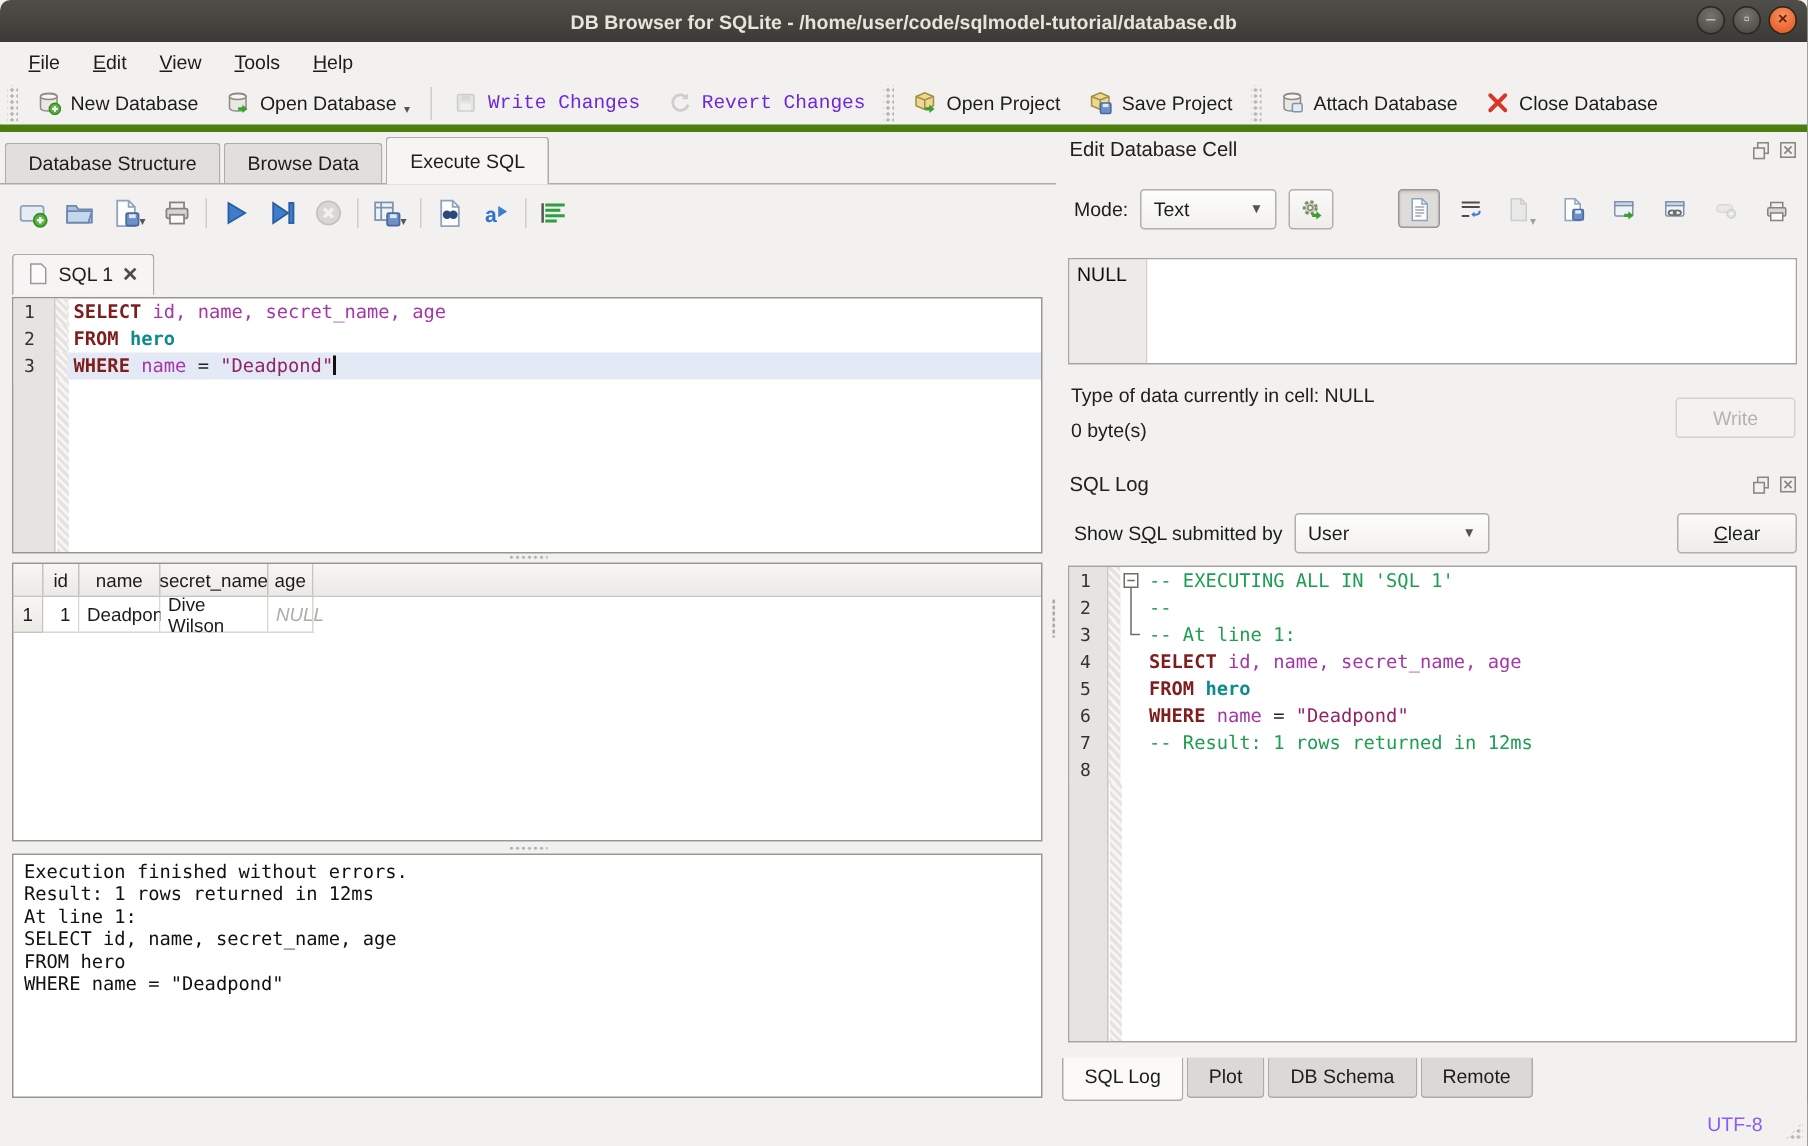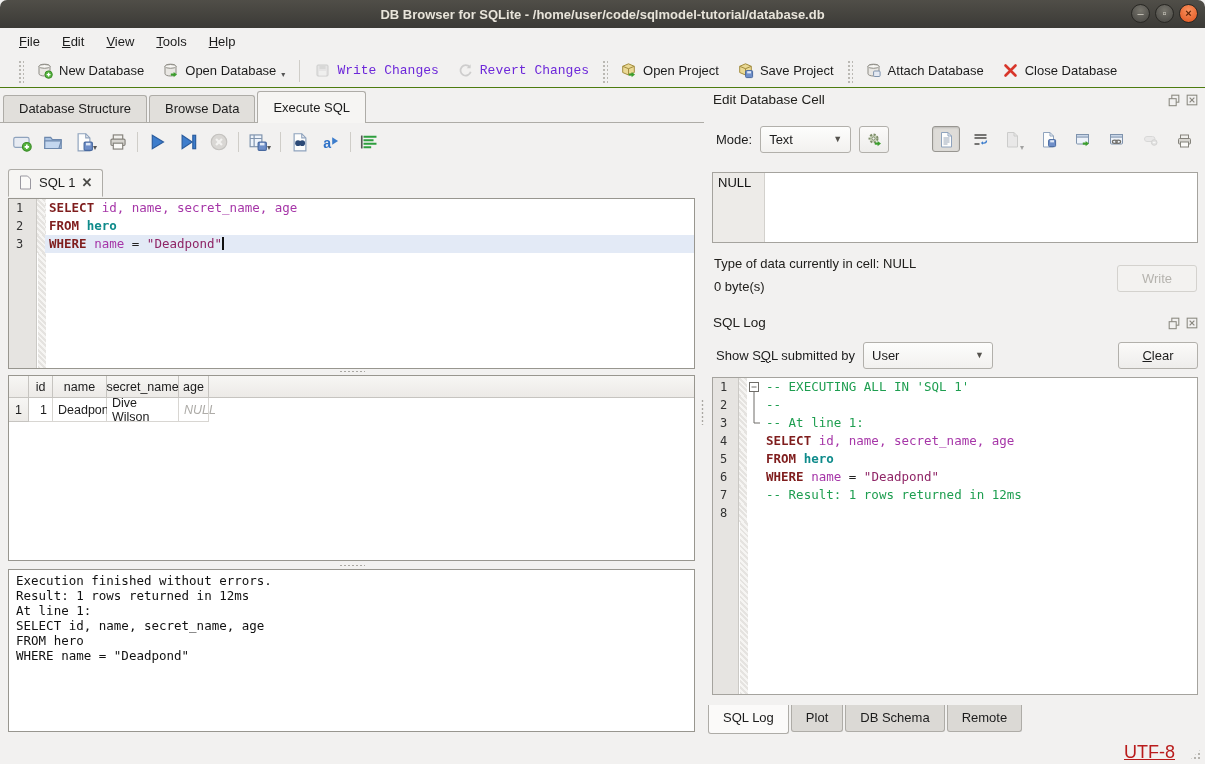--- a/index.html
+++ b/index.html
@@ -9,21 +9,21 @@
   
   .titlebar{position:absolute;left:0;top:0;width:1205px;height:28px;background:linear-gradient(#504e48,#3b3a36);border-radius:7px 7px 0 0;display:flex;align-items:center;justify-content:center;}
   .titlebar .title{color:#e8e4da;font-weight:bold;font-size:13px;}
   .win-controls{position:absolute;right:7px;top:4px;display:flex;gap:5px;}
   .win-btn{width:19px;height:19px;border-radius:50%;background:radial-gradient(circle at 50% 32%,#76746c,#44433f);border:1px solid #282723;color:#d6d2c8;font-size:11px;line-height:17px;text-align:center;}
   .win-btn.close{background:radial-gradient(circle at 50% 32%,#f9925e,#e0521d);color:#5f2408;font-weight:bold;}
   
   .menubar{position:absolute;left:0;top:28px;width:1205px;height:26px;background:#f2f1f0;display:flex;align-items:center;padding-left:8px;}
   .menu-item{padding:4px 11px;border-radius:2px;}
   
-  .toolbar{position:absolute;left:0;top:54px;width:1205px;height:34px;background:#f2f1f0;border-bottom:1px solid #4d7c0f;display:flex;align-items:center;padding-left:14px;}
+  .toolbar{position:absolute;left:0;top:54px;width:1205px;height:34px;background:#f2f1f0;border-bottom:5px solid #4d7c0f;display:flex;align-items:center;padding-left:2px;}
   .tbtn{display:flex;align-items:center;gap:6px;padding:4px 9px;border-radius:3px;white-space:nowrap;}
   .tbtn.disabled{color:#6d28d9;font-family:Liberation Mono, monospace;}
   .tbtn.disabled .icn{opacity:.55;filter:grayscale(1);}
   .tsep{width:1px;height:22px;background:#cfcdc8;margin:0 5px;}
   .thandle{width:7px;height:24px;margin:0 3px;background-image:radial-gradient(#bab8b3 1px,transparent 1.3px);background-size:4px 4px;background-position:1px 1px;}
   .icn{display:inline-flex;width:17px;height:17px;}
   .icn svg{display:block;}
   .caret-dn{font-size:8px;color:#555;align-self:flex-end;margin-left:-1px;line-height:8px;}
   
   .main-tabs{position:absolute;left:0;top:90px;width:704px;height:33px;display:flex;align-items:flex-end;padding-left:3px;}
@@ -97,21 +97,21 @@
   .log-frame{position:absolute;left:6px;top:289px;width:486px;height:318px;background:#fff;border:1px solid #a5a39e;overflow:hidden;}
   .log-frame .cl-num{width:26px;}
   .log-frame .gutter-fill{width:26px;}
   .log-frame .hatch-fill{left:27px;}
   
   .bottom-tabs{position:absolute;left:2px;top:617px;display:flex;align-items:flex-start;gap:2px;}
   .btab{background:#dbd9d5;border:1px solid #aeaca7;border-top:none;border-radius:0 0 3px 3px;padding:5px 14px 6px;font-size:13px;}
   .btab.active{background:#fbfaf9;padding-bottom:8px;position:relative;z-index:2;}
   
   .statusbar{position:absolute;left:0;top:735px;width:1205px;height:29px;background:#f2f1f0;}
-  .status-enc{position:absolute;right:30px;top:7px;color:#b91c1c;font-size:18px;text-decoration:underline;}
+  .status-enc{position:absolute;right:30px;top:7px;color:#8b5cf6;font-size:13px;}
   .grip{position:absolute;right:3px;bottom:3px;width:13px;height:13px;background-image:radial-gradient(#b5b3ae 1px,transparent 1.2px);background-size:4px 4px;clip-path:polygon(100% 0,100% 100%,0 100%);}
 </style>
 </head>
 <body>
 
 <div class="window">
 
   <div class="titlebar">
     <span class="title">DB Browser for SQLite - /home/user/code/sqlmodel-tutorial/database.db</span>
     <span class="win-controls">

